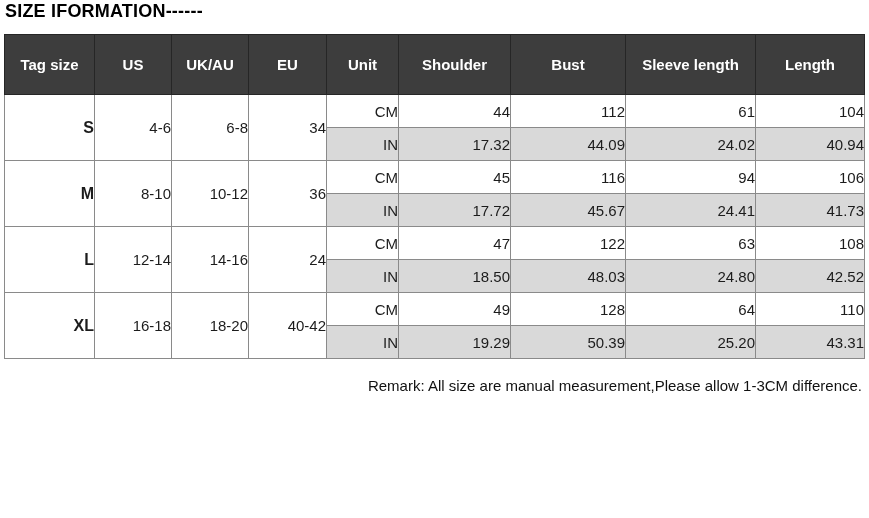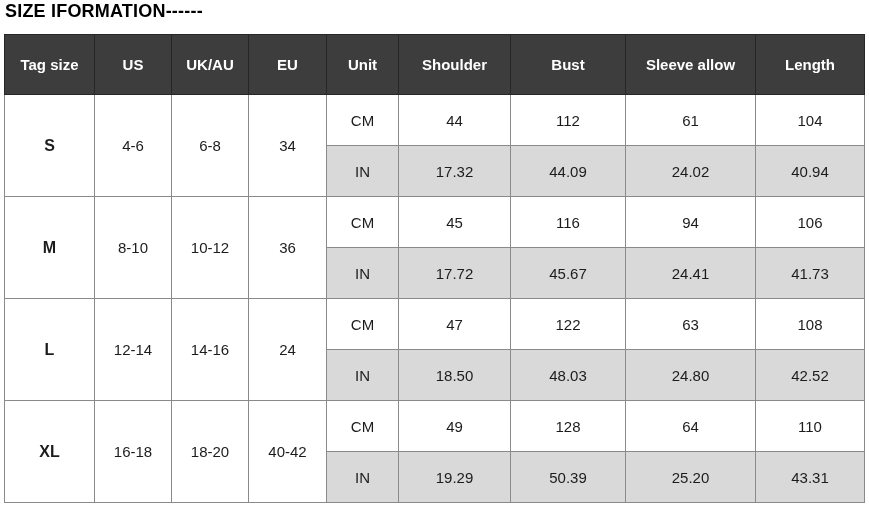--- a/index.html
+++ b/index.html
@@ -27,21 +27,21 @@
     border-collapse:collapse;table-layout:fixed;width:860px;
   }
   table.size-table th{
     background:var(--header-bg);color:var(--header-text);
     font-size:15px;font-weight:bold;height:60px;
     border:1px solid var(--header-border);
     text-align:center;vertical-align:middle;
   }
   table.size-table td{
     border:1px solid var(--border);
-    height:51px;text-align:center;vertical-align:middle;
+    height:33px;text-align:right;vertical-align:middle;
     font-size:15px;background:#fff;color:var(--text);
   }
   table.size-table tr.alt td{background:var(--alt-row-bg);}
   table.size-table td.tag{font-weight:bold;font-size:16px;}
   table.size-table td.span-cell{background:#fff;}
   .remark{
     width:860px;margin-top:18px;text-align:right;
     font-size:15px;color:#111;padding-right:2px;
   }
 </style>
@@ -66,21 +66,21 @@
     </colgroup>
     <thead>
       <tr>
         <th>Tag size</th>
         <th>US</th>
         <th>UK/AU</th>
         <th>EU</th>
         <th>Unit</th>
         <th>Shoulder</th>
         <th>Bust</th>
-        <th>Sleeve allow</th>
+        <th>Sleeve length</th>
         <th>Length</th>
       </tr>
     </thead>
     <tbody>
 
       <tr>
         <td rowspan="2" class="tag span-cell">S</td>
         <td rowspan="2" class="span-cell">4-6</td>
         <td rowspan="2" class="span-cell">6-8</td>
         <td rowspan="2" class="span-cell">34</td>
@@ -150,14 +150,15 @@
       <tr class="alt">
         <td>IN</td>
         <td>19.29</td>
         <td>50.39</td>
         <td>25.20</td>
         <td>43.31</td>
       </tr>
     </tbody>
   </table>
 
+  <div class="remark">Remark: All size are manual measurement,Please allow 1-3CM difference.</div>
 
 </div>
 
 </body></html>

